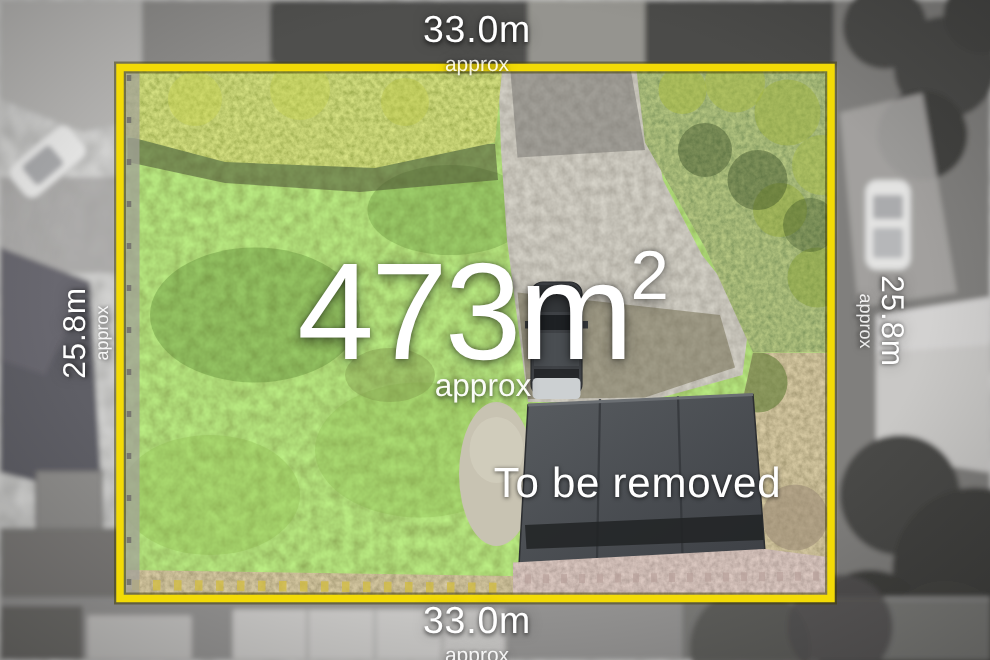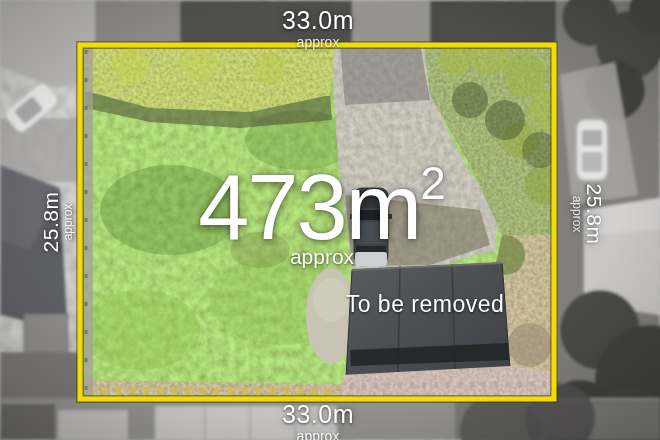--- a/index.html
+++ b/index.html
@@ -21,22 +21,22 @@
   .dim-vert .dim-value,.dim-vert-r .dim-value{font-size:21px;}
   .dim-vert .dim-qualifier,.dim-vert-r .dim-qualifier{font-size:12px;}
   .area-wrap{left:0;right:0;top:160px;transform:translateX(-8px);}
   .area-value{
     font-size:92px;line-height:1;letter-spacing:-2px;font-weight:400;
     text-shadow:0 2px 8px rgba(0,0,0,.5),0 0 3px rgba(0,0,0,.35);
   }
   .area-sup{font-size:46px;vertical-align:40px;letter-spacing:0;}
   .area-qualifier{font-size:21px;line-height:1;margin-top:-7px;opacity:.95;}
   .building-note{
-    left:425px;top:304px;transform:translate(-50%,-50%);
-    font-size:23px;letter-spacing:.5px;white-space:nowrap;
+    left:425px;top:322px;transform:translate(-50%,-50%);
+    font-size:28px;letter-spacing:.5px;white-space:nowrap;
     text-shadow:0 1px 3px rgba(0,0,0,.7);
   }
 </style>
 </head>
 <body>
 
 <div class="stage">
 
   <svg width="660" height="440" viewBox="0 0 660 440">
     <defs>

